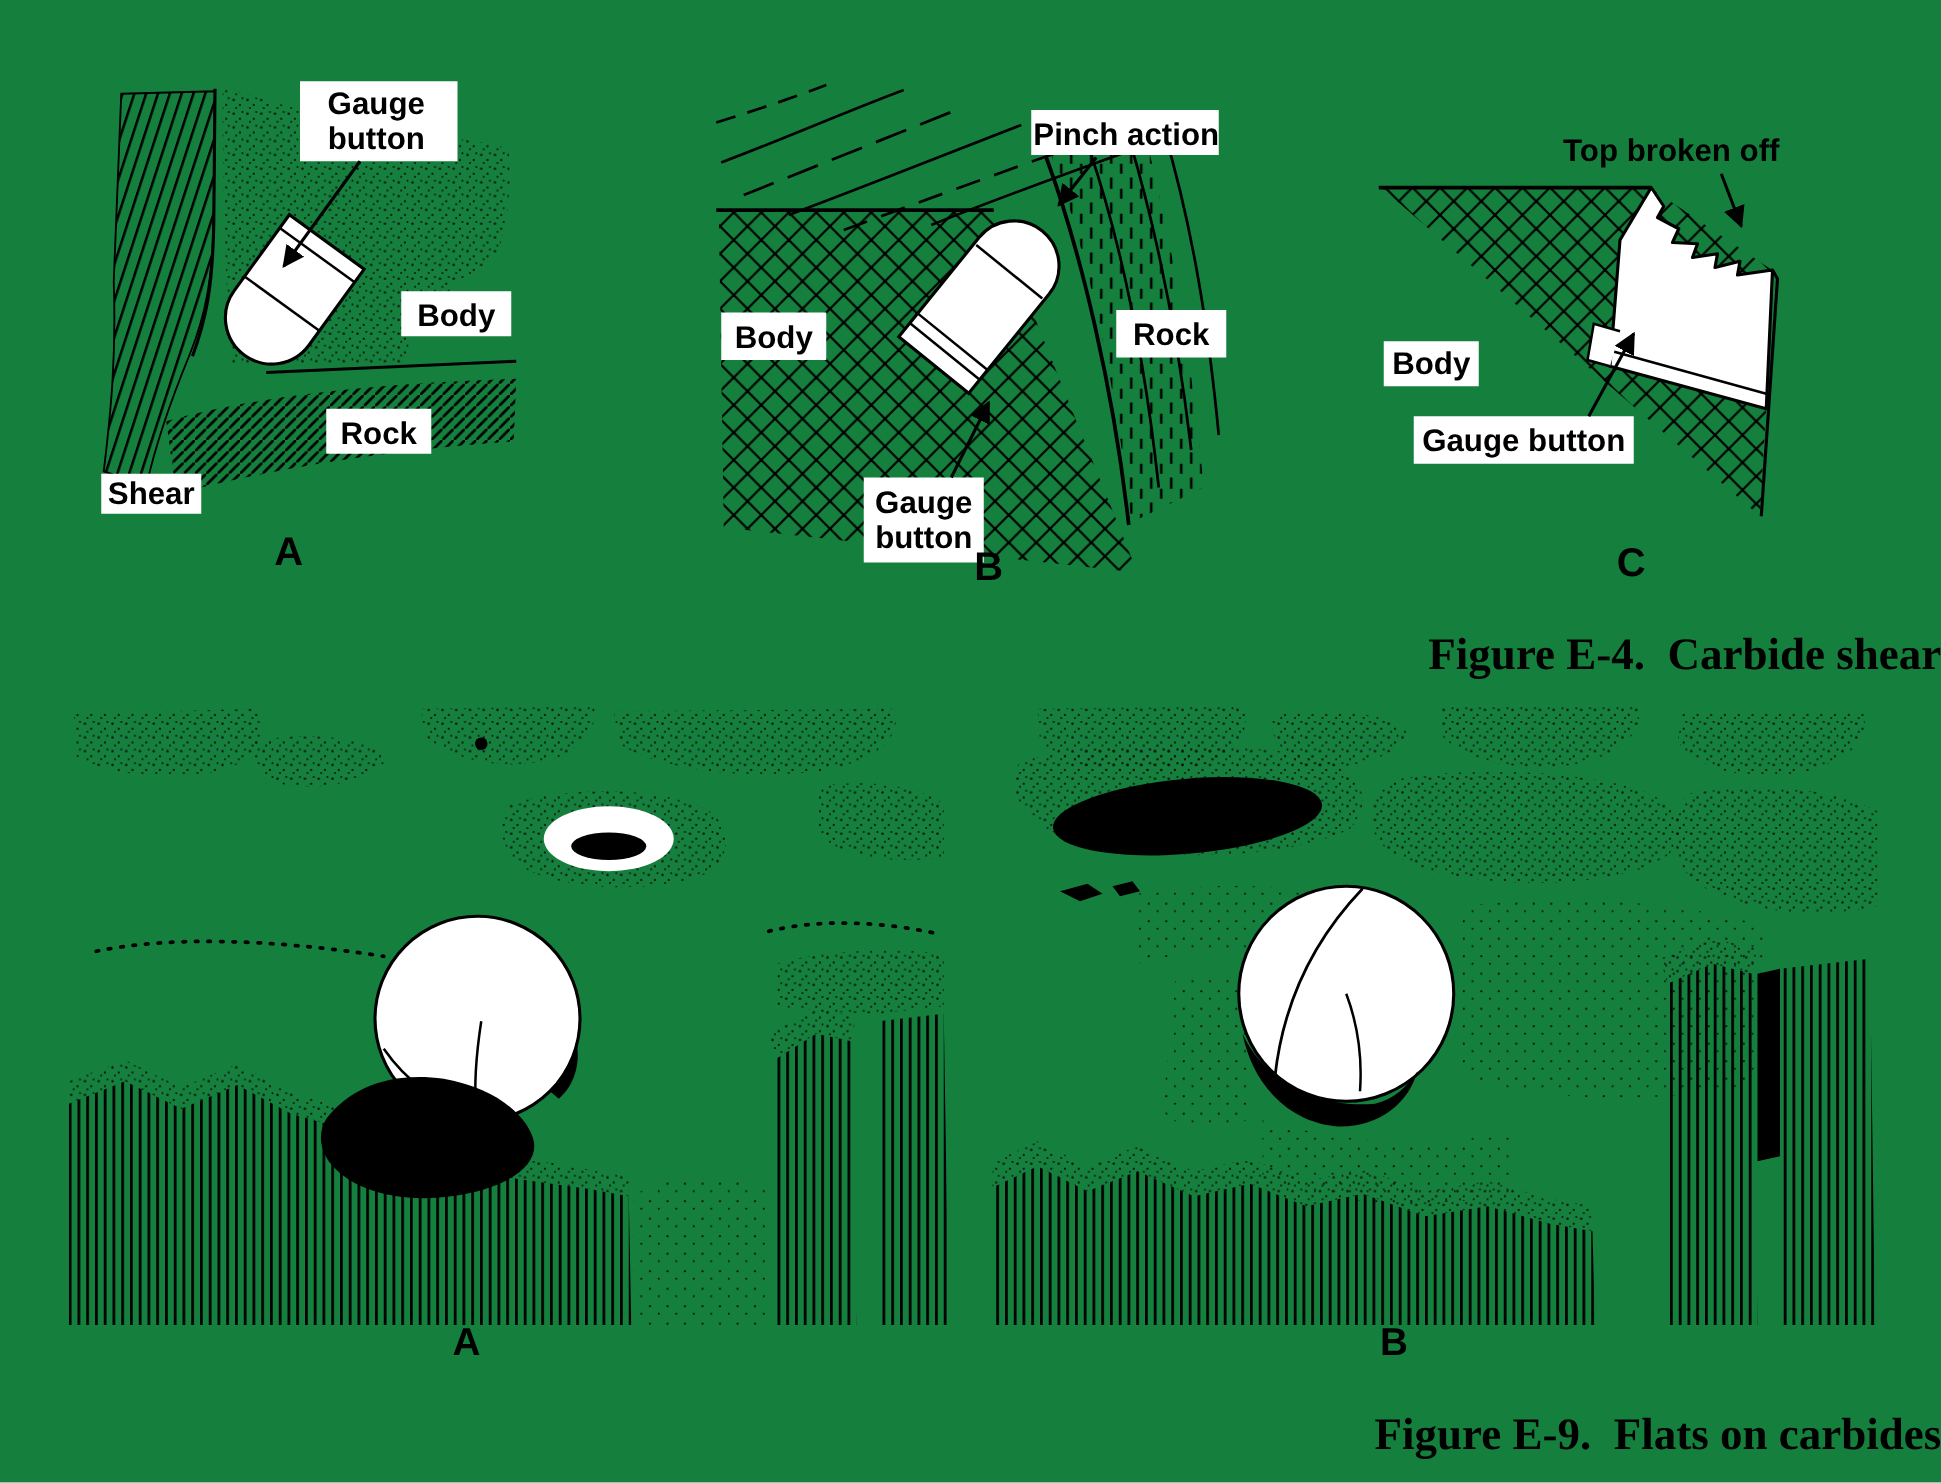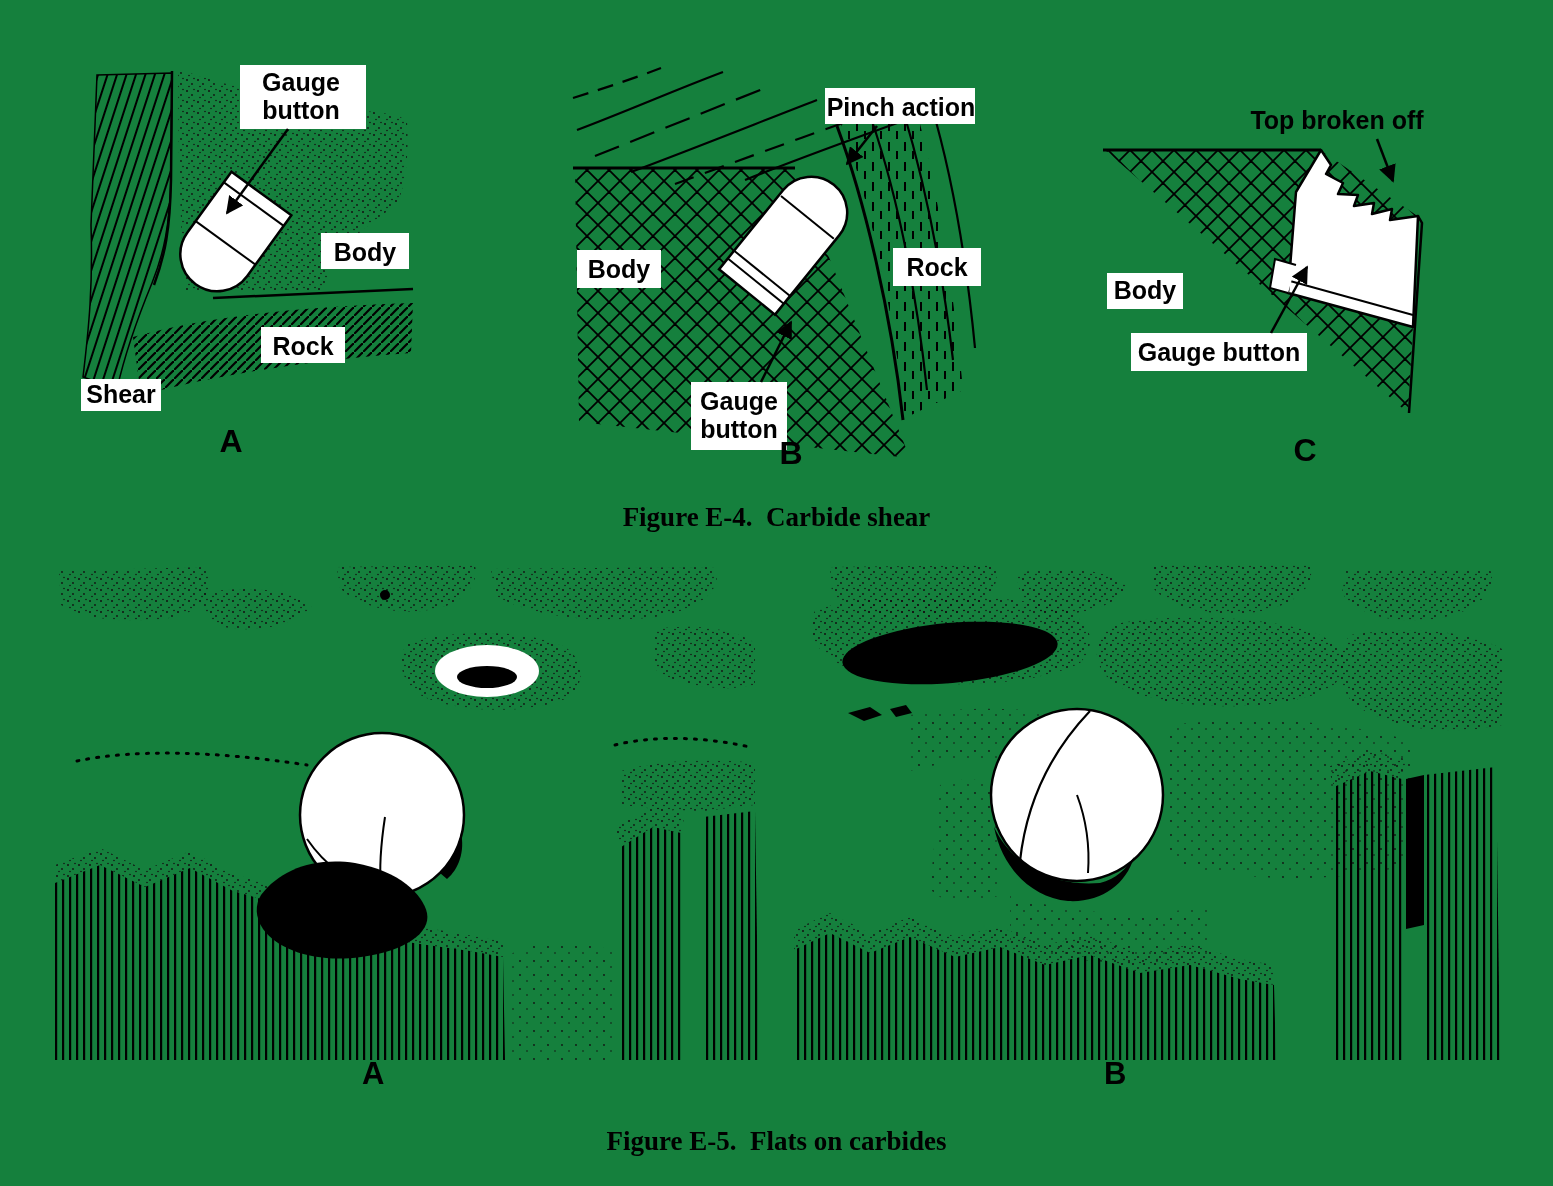--- a/index.html
+++ b/index.html
@@ -1,20 +1,20 @@
 <!DOCTYPE html>
 <html><head>
 <meta charset="utf-8">
 <style>
   html,body{margin:0;padding:0;background:#fff}
   .page{position:relative;width:1553px;height:1186px;background:#15803d;color:#000;
         font-family:"Liberation Sans",sans-serif;overflow:hidden}
   .abs{position:absolute}
-  .caption{font-family:"Liberation Serif",serif;font-weight:bold;font-size:27px;
-           text-align:center;white-space:pre;color:#000}
+  .caption{font-family:"Liberation Serif",serif;font-weight:bold;font-size:36px;
+           text-align:right;white-space:pre;color:#000}
   .panel-label{font-family:"Liberation Sans",sans-serif;font-weight:bold;font-size:31px;color:#000}
   svg text{font-family:"Liberation Sans",sans-serif;font-weight:bold;fill:#000}
 </style>
 </head>
 <body>
 
 <div class="page">
 
   <svg style="position:absolute;width:0;height:0" aria-hidden="true">
     <defs>
@@ -196,16 +196,16 @@
       <path d="M4,365 L40,348 L80,368 L120,352 L165,372 L210,362 L255,380 L300,370 L350,388 L400,380 L450,394 L484,400 L484,420 L450,414 L400,400 L350,408 L300,390 L255,400 L210,382 L165,392 L120,372 L80,388 L40,368 L4,385 Z" fill="url(#stip)"></path>
       <path d="M544,222 L580,206 L612,214 L616,495 L544,495 Z" fill="url(#vlines)"></path>
       <path d="M616,214 L634,210 L634,360 L616,364 Z" fill="#000"></path>
       <path d="M634,210 L706,202 L710,495 L634,495 Z" fill="url(#vlines)"></path>
       <path d="M538,202 L580,186 L616,194 L612,214 L580,206 L544,222 Z" fill="url(#stip)"></path>
     </svg>
 
     <div class="abs panel-label" style="left:362px;top:1056px">A</div>
     <div class="abs panel-label" style="left:1104px;top:1056px">B</div>
 
-    <div class="abs caption" style="left:0;top:1126px;width:1553px">Figure E-5.  Flats on carbides</div>
+    <div class="abs caption" style="left:0;top:1126px;width:1553px">Figure E-9.  Flats on carbides</div>
   </section>
 
 </div>
 
 </body></html>

